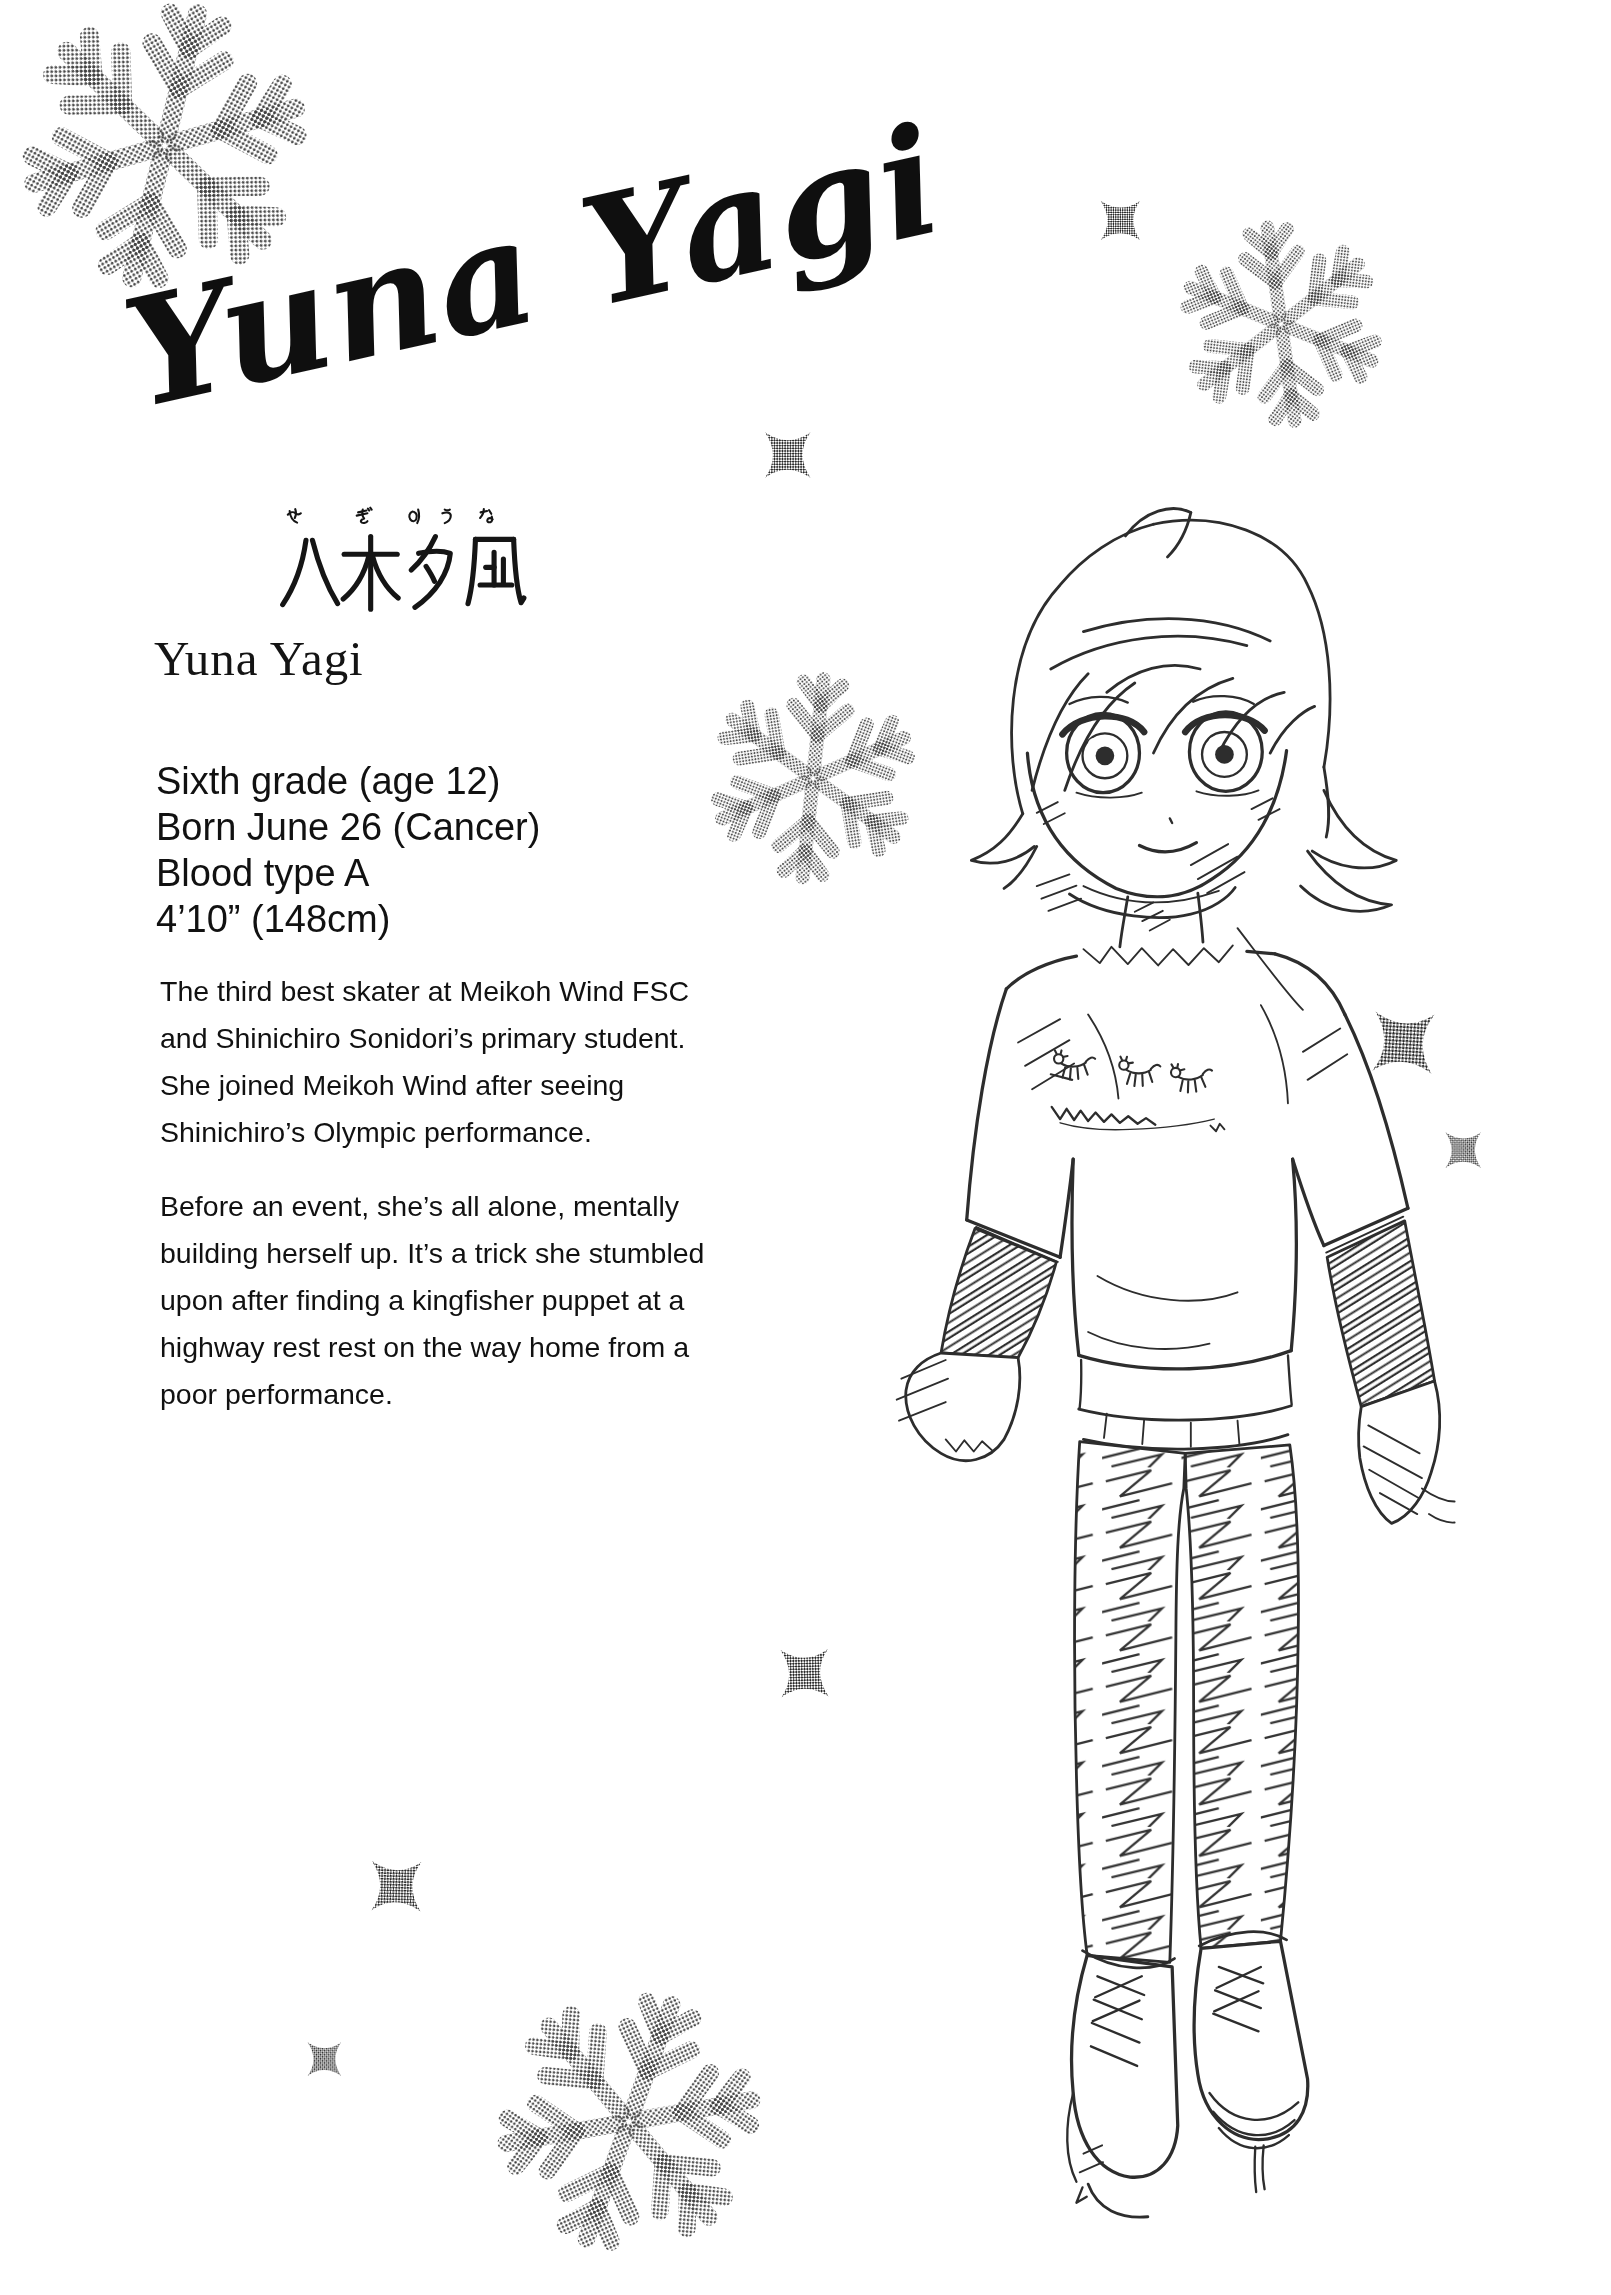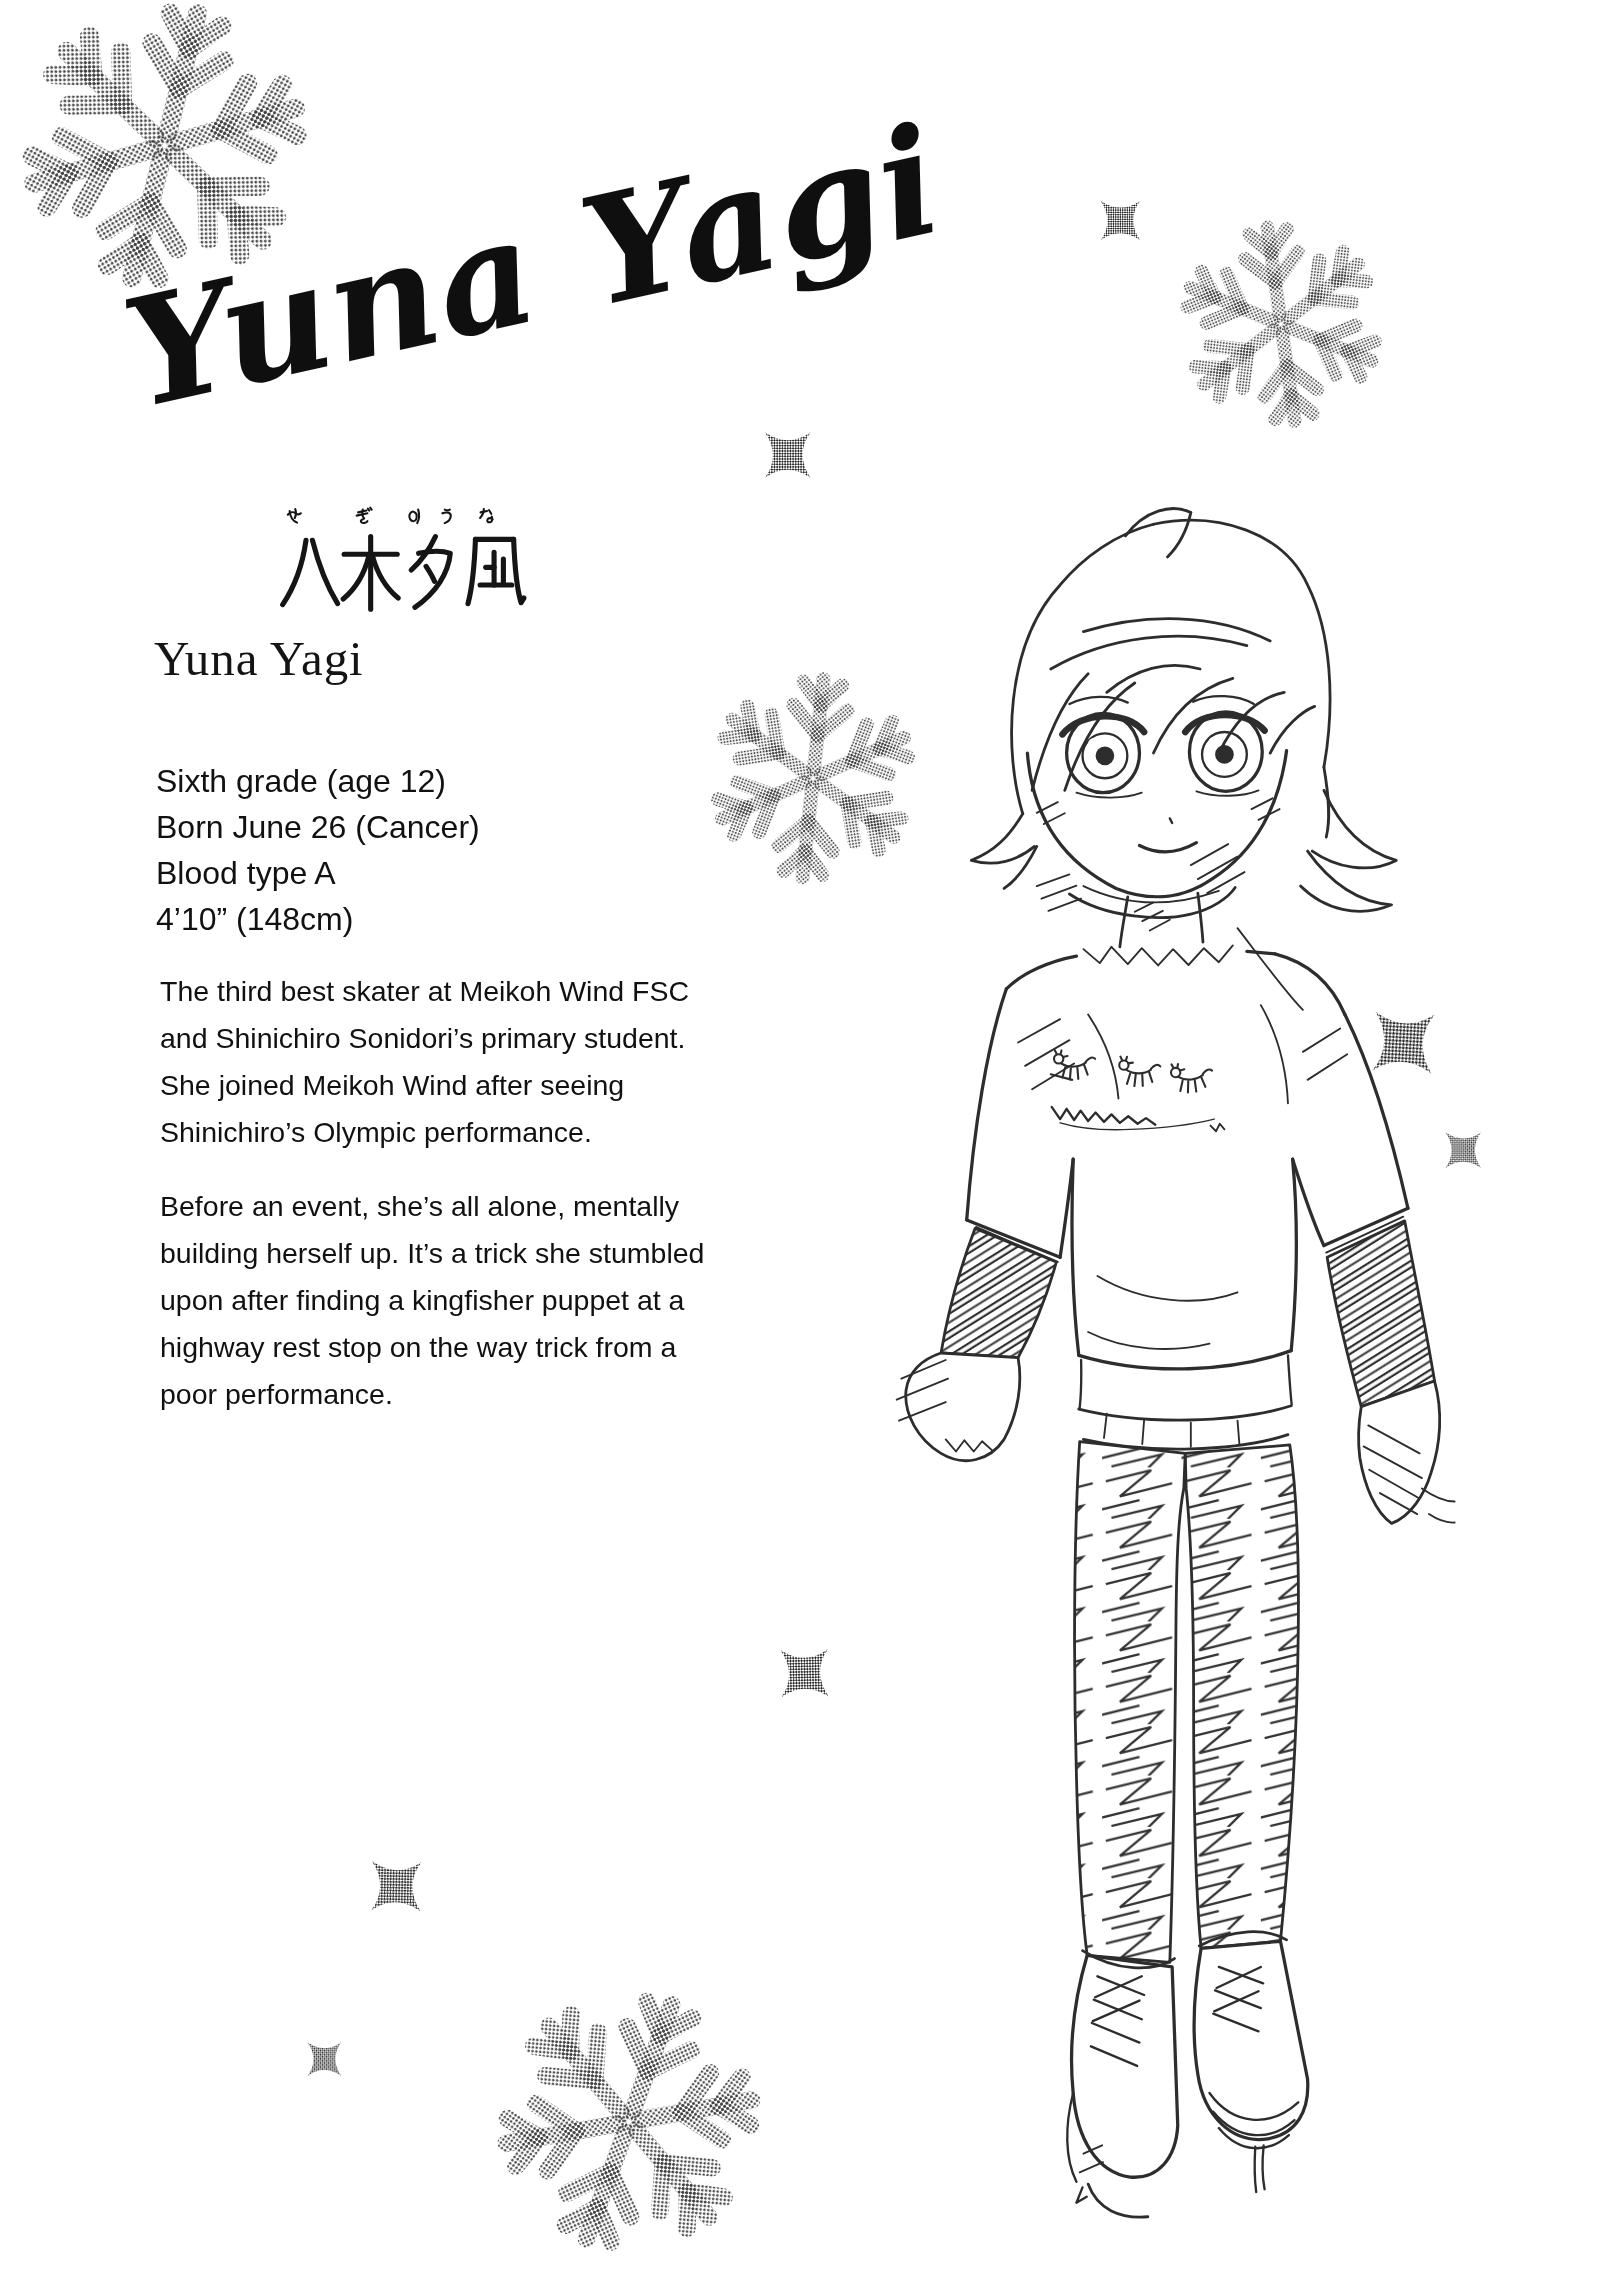--- a/index.html
+++ b/index.html
@@ -19,21 +19,21 @@
     font-size:149px;line-height:1;letter-spacing:1.9px;color:#0f0f0f;
     transform:rotate(-12.5deg);transform-origin:0 80%;white-space:nowrap;
   }
   .name-en{
     position:absolute;left:154px;top:634px;
     font-family:"Liberation Serif","DejaVu Serif",serif;
     font-size:49px;line-height:1;letter-spacing:0.9px;color:#141414;
   }
   .stats{
     position:absolute;left:156px;top:758px;width:748px;
-    font-size:32px;line-height:46px;white-space:pre-line;color:#111;
+    font-size:38px;line-height:46px;white-space:pre-line;color:#111;
   }
   .paras{position:absolute;left:156px;top:968px;width:766px}
   .paras p{margin:0 0 27px 4px;font-size:28.5px;line-height:47px;white-space:pre-line;color:#111}
   .sr{position:absolute;width:0.5px;height:0.5px;overflow:hidden;clip:rect(0 0 0 0);white-space:nowrap}
 </style>
 </head>
 <body>
 
 <div class="page">
 
@@ -164,21 +164,21 @@
 4’10” (148cm)</div>
 
   <div class="paras">
     <p>The third best skater at Meikoh Wind FSC
 and Shinichiro Sonidori’s primary student.
 She joined Meikoh Wind after seeing
 Shinichiro’s Olympic performance.</p>
     <p>Before an event, she’s all alone, mentally
 building herself up. It’s a trick she stumbled
 upon after finding a kingfisher puppet at a
-highway rest stop on the way trick from a
+highway rest rest on the way home from a
 poor performance.</p>
   </div>
 
   <svg class="figure" viewBox="0 0 1450 3750" aria-label="Rough pencil sketch of Yuna Yagi standing and smiling, short messy hair, wearing a T-shirt with three doodled dogs walking on a squiggly line, dark hatched under-sleeves and leggings, gloves, and laced figure skates.">
     <defs>
       <pattern id="hatch" width="64" height="44" patternUnits="userSpaceOnUse" patternTransform="rotate(-32)">
         <path d="M0,6 H64 M0,22 H64 M0,38 H64" stroke="#2f2f2f" stroke-width="4.5" fill="none"></path>
       </pattern>
       <pattern id="zig" width="170" height="110" patternUnits="userSpaceOnUse">
         <path d="M8,30 L105,6 L38,62 L150,34 M-20,95 L80,70 M20,108 L128,82 L60,150" stroke="#333" stroke-width="5" fill="none"></path>

